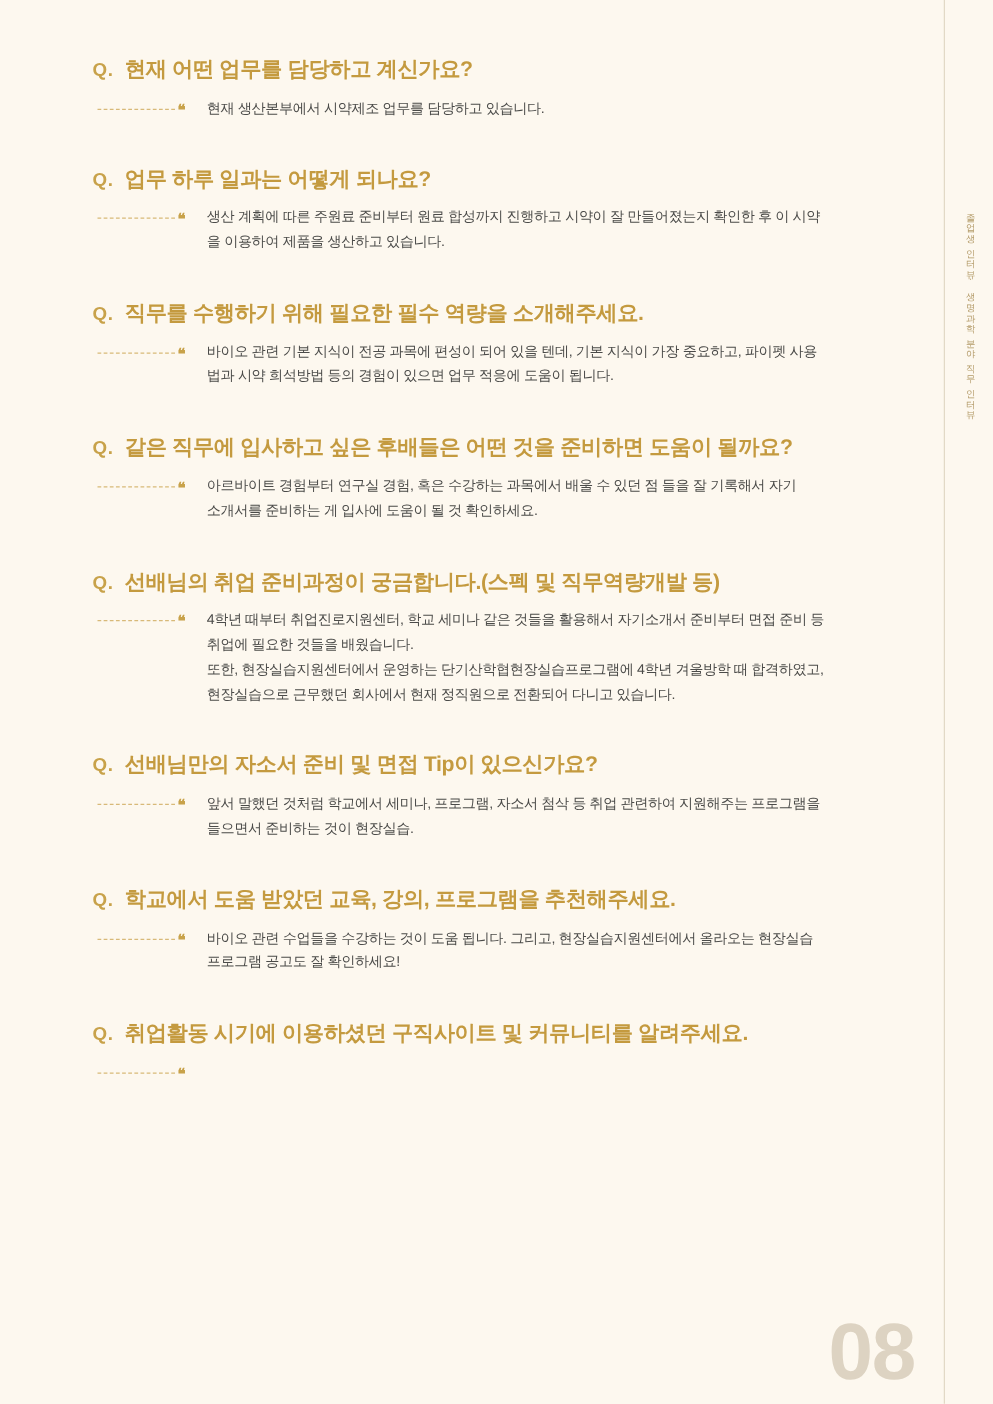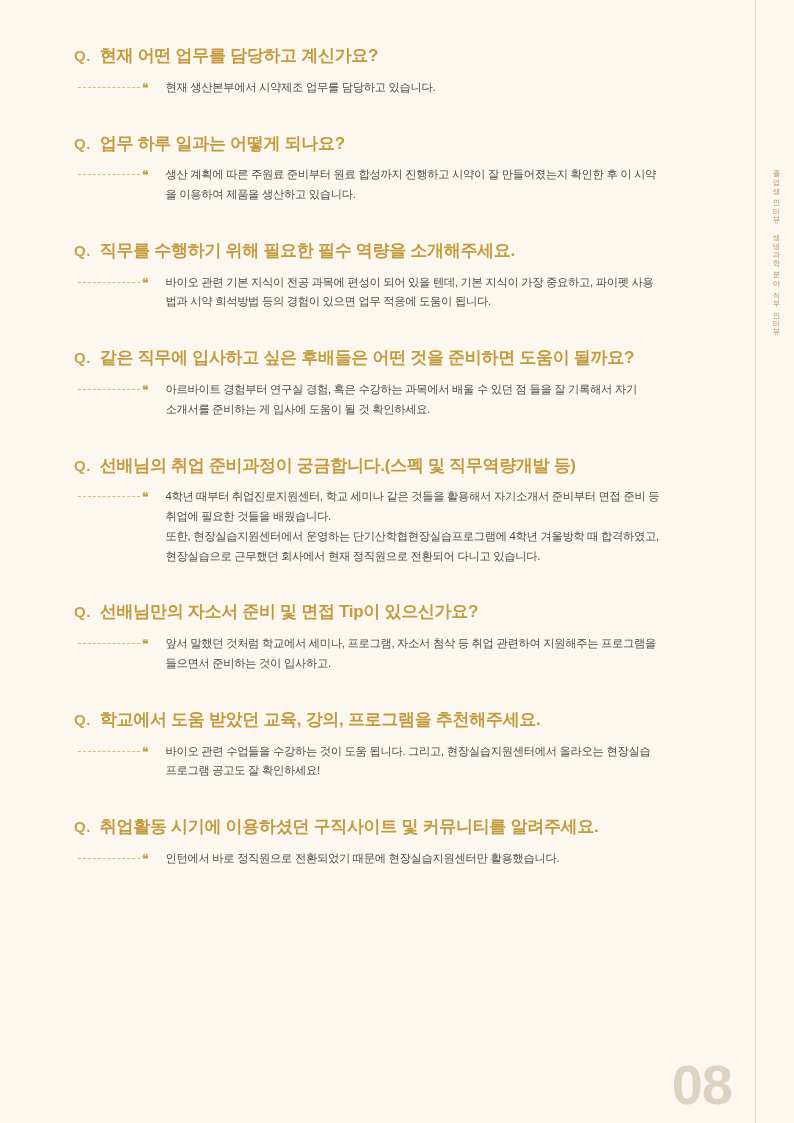--- a/index.html
+++ b/index.html
@@ -95,21 +95,21 @@
     line-height: 1.75;
     color: #4b4b49;
     letter-spacing: -0.3px;
   }
   .a-text .line { display: block; margin-left: 13px; }
 
   .page-number {
     position: absolute;
     right: 62px;
     bottom: 10px;
-    font-size: 56px;
+    font-size: 64px;
     font-weight: bold;
     color: #ddd3c2;
     letter-spacing: -1px;
     line-height: 1;
   }
 </style>
 </head>
 <body>
 
 <div class="right-rule"></div>
@@ -196,21 +196,21 @@
   <div class="qa-block">
     <div class="question">
       <span class="q-mark">Q.</span>
       <span class="q-text">선배님만의 자소서 준비 및 면접 Tip이 있으신가요?</span>
     </div>
     <div class="answer">
       <span class="dash"></span>
       <span class="quote-icon">❝</span>
       <span class="a-text">
         <span class="line">앞서 말했던 것처럼 학교에서 세미나, 프로그램, 자소서 첨삭 등 취업 관련하여 지원해주는 프로그램을</span>
-        <span class="line">들으면서 준비하는 것이 입사하고.</span>
+        <span class="line">들으면서 준비하는 것이 현장실습.</span>
       </span>
     </div>
   </div>
 
   <div class="qa-block">
     <div class="question">
       <span class="q-mark">Q.</span>
       <span class="q-text">학교에서 도움 받았던 교육, 강의, 프로그램을 추천해주세요.</span>
     </div>
     <div class="answer">
@@ -224,21 +224,18 @@
   </div>
 
   <div class="qa-block">
     <div class="question">
       <span class="q-mark">Q.</span>
       <span class="q-text">취업활동 시기에 이용하셨던 구직사이트 및 커뮤니티를 알려주세요.</span>
     </div>
     <div class="answer">
       <span class="dash"></span>
       <span class="quote-icon">❝</span>
-      <span class="a-text">
-        <span class="line">인턴에서 바로 정직원으로 전환되었기 때문에 현장실습지원센터만 활용했습니다.</span>
-      </span>
     </div>
   </div>
 
 </div>
 
 <div class="page-number">08</div>
 
 </body></html>

